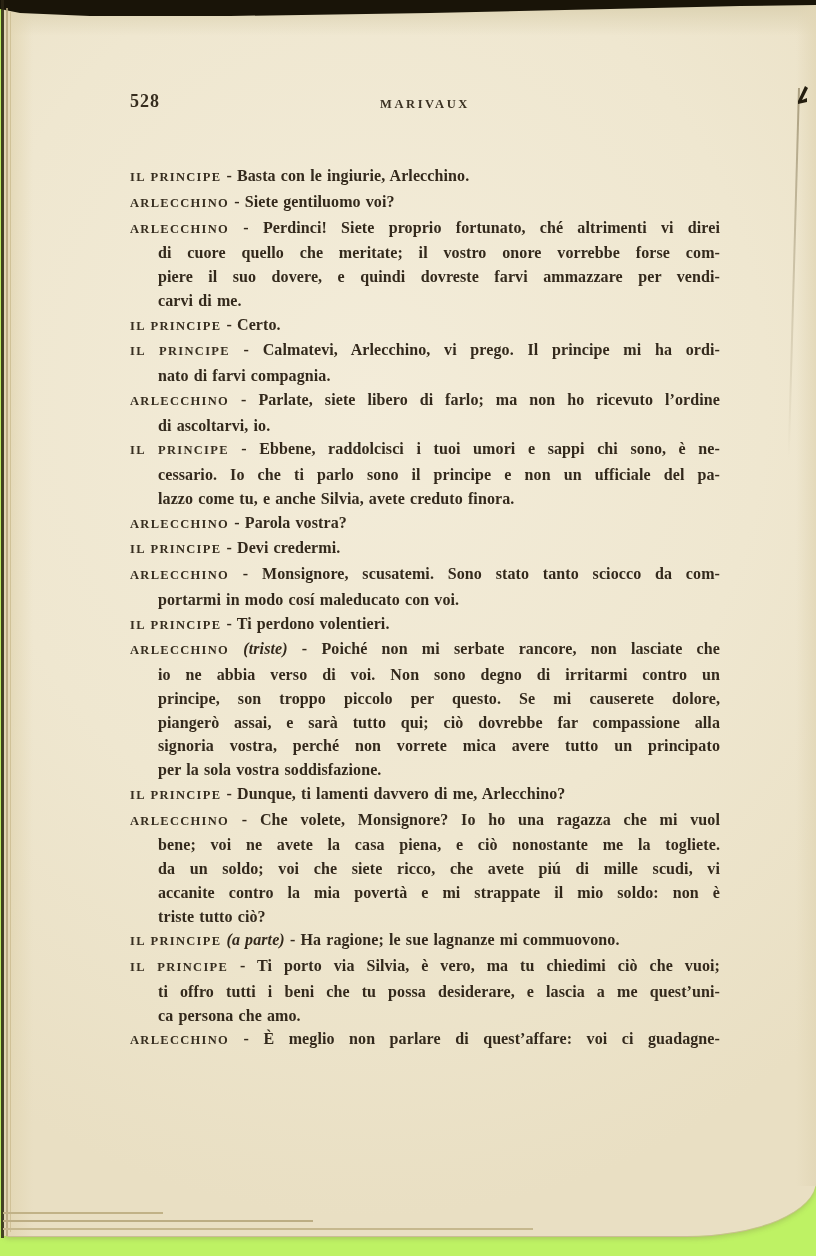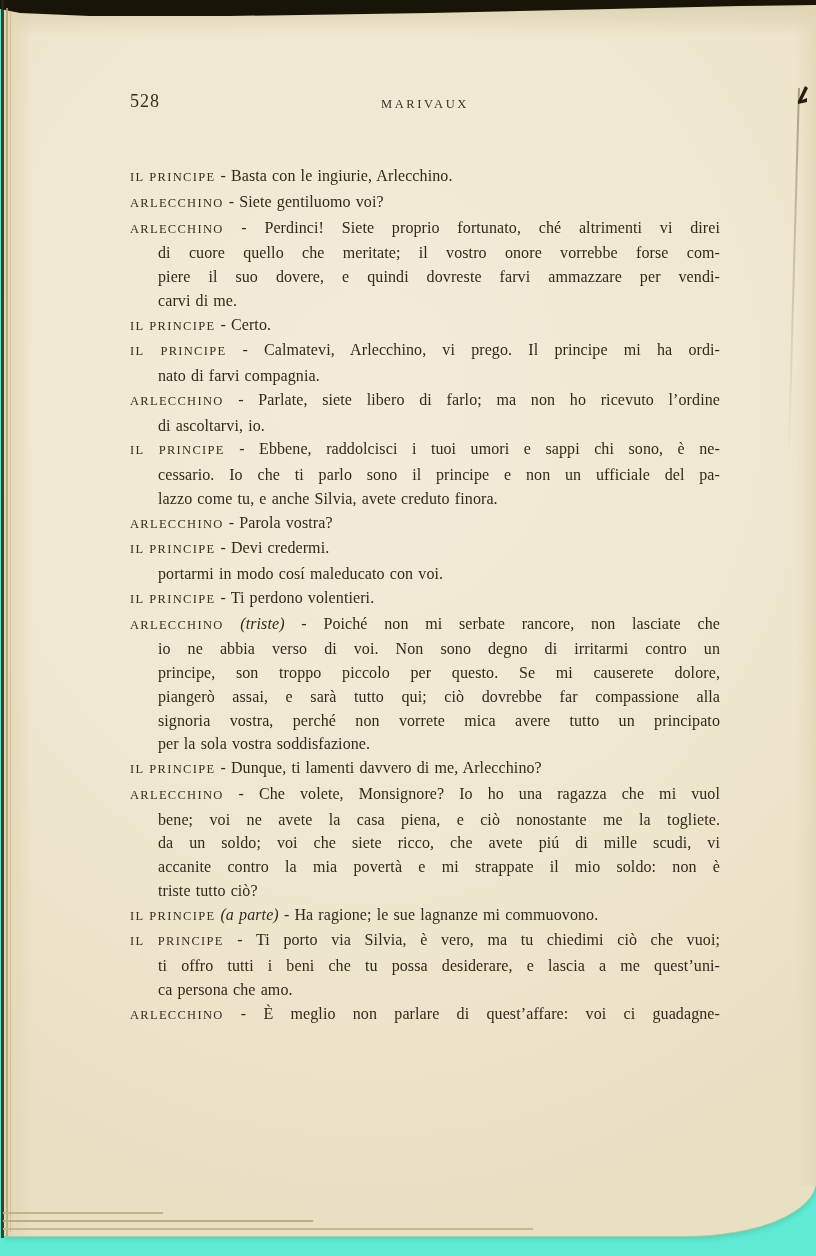--- a/index.html
+++ b/index.html
@@ -1,21 +1,21 @@
 <!DOCTYPE html>
 <html><head>
 <meta charset="utf-8">
 <style>
   html,body { margin:0; padding:0; }
   body {
     width:816px; height:1256px; position:relative; overflow:hidden;
     background:#ffffff;
     font-family:"Liberation Serif","DejaVu Serif",serif;
   }
-  .scan { position:absolute; inset:0; background:#5eead4; }
+  .scan { position:absolute; inset:0; background:#bef264;font-weight:bold; }
 
   .paper {
     position:absolute; left:3px; top:2px; right:0; bottom:20px;
     background: radial-gradient(ellipse 720px 820px at 45% 32%, #f3ecd9 0%, #efe7d0 55%, #e9dfc3 100%);
     border-bottom-right-radius:130px 55px;
     border-bottom-left-radius:6px;
     box-shadow: 0 1px 0 #cbbd95, 0 3px 5px rgba(120,110,80,.28);
   }
   .paper::before { 
     content:""; position:absolute; top:0; left:0; right:0; height:34px;
@@ -122,20 +122,21 @@
         <div class="line just">cessario. Io che ti parlo sono il principe e non un ufficiale del pa-</div>
         <div class="line">lazzo come tu, e anche Silvia, avete creduto finora.</div>
       </div>
       <div class="speech">
         <div class="line first"><span class="speaker">ARLECCHINO</span> - Parola vostra?</div>
       </div>
       <div class="speech">
         <div class="line first"><span class="speaker">IL PRINCIPE</span> - Devi credermi.</div>
       </div>
       <div class="speech">
+        <div class="line first just"><span class="speaker">ARLECCHINO</span> - Monsignore, scusatemi. Sono stato tanto sciocco da com-</div>
         <div class="line">portarmi in modo cosí maleducato con voi.</div>
       </div>
       <div class="speech">
         <div class="line first"><span class="speaker">IL PRINCIPE</span> - Ti perdono volentieri.</div>
       </div>
       <div class="speech">
         <div class="line first just"><span class="speaker">ARLECCHINO</span> <em class="dir">(triste)</em> - Poiché non mi serbate rancore, non lasciate che</div>
         <div class="line just">io ne abbia verso di voi. Non sono degno di irritarmi contro un</div>
         <div class="line just">principe, son troppo piccolo per questo. Se mi causerete dolore,</div>
         <div class="line just">piangerò assai, e sarà tutto qui; ciò dovrebbe far compassione alla</div>

